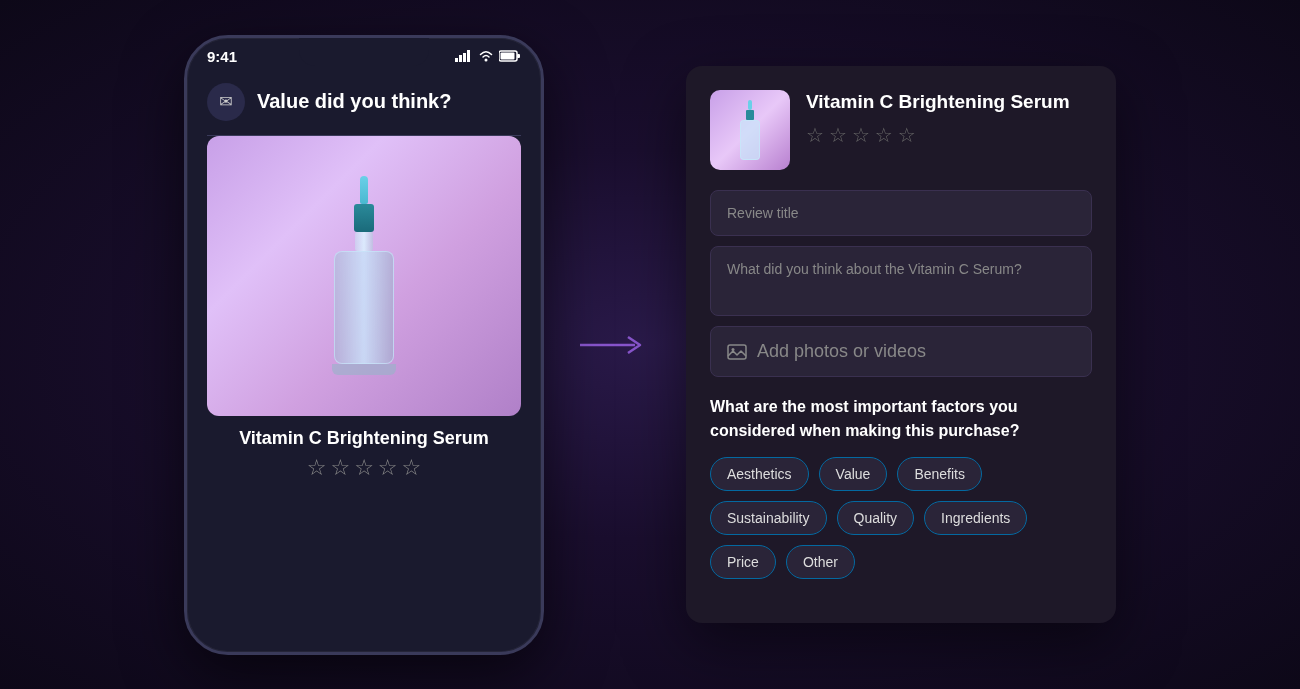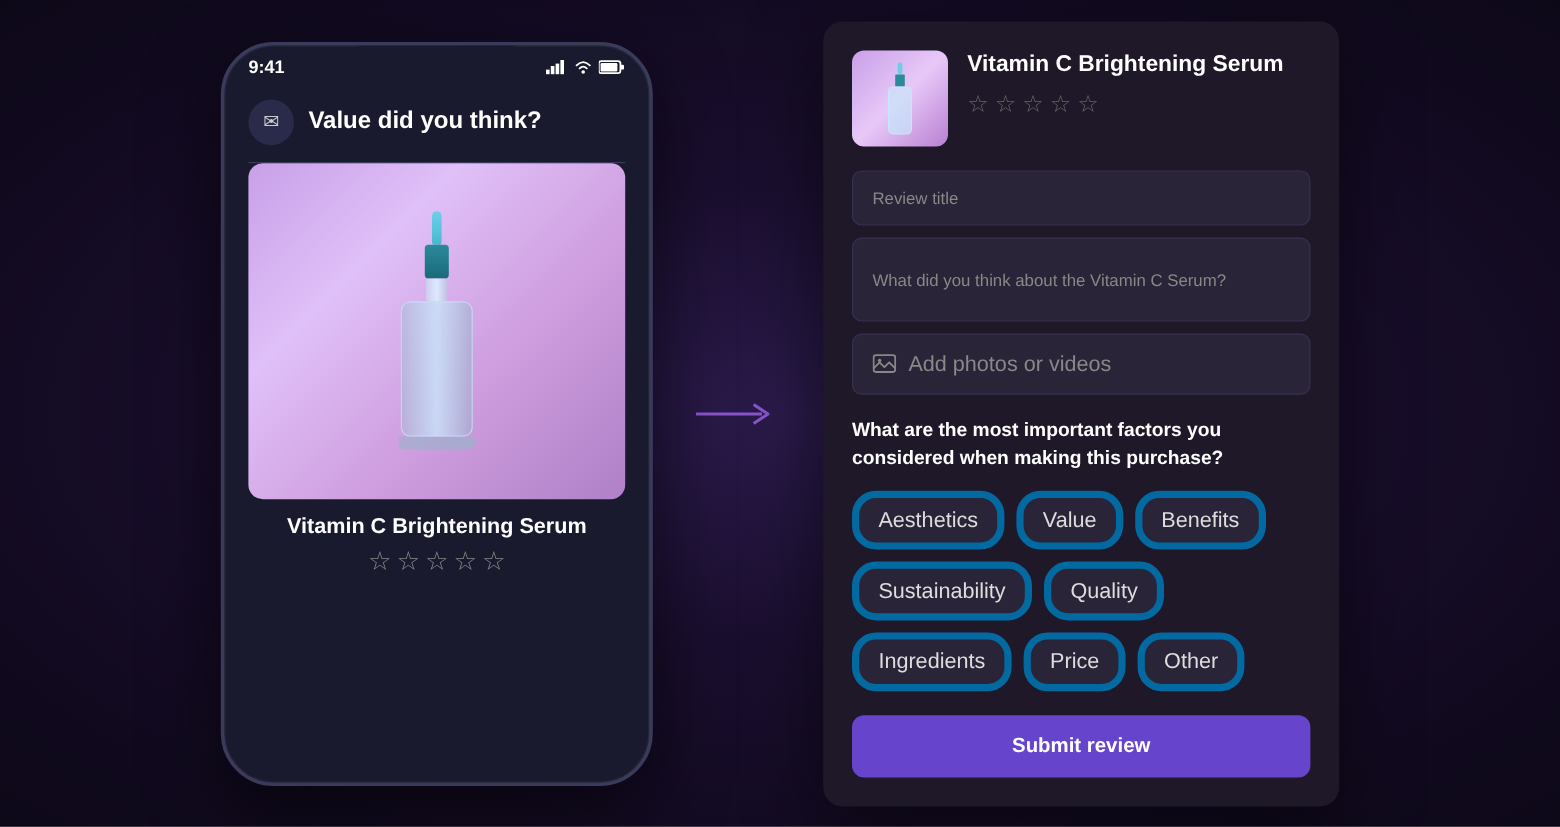--- a/index.html
+++ b/index.html
@@ -255,21 +255,21 @@
       color: #888;
       font-size: 14px;
       margin-bottom: 10px;
       width: 100%;
       cursor: text;
     }
 
     .form-field.textarea {
       height: 70px;
       display: flex;
-      align-items: center;
+      align-items: flex-start;
     }
 
     .add-media {
       background: #2a2438;
       border: 1px solid #3a3050;
       border-radius: 8px;
       padding: 14px 16px;
       color: #888;
       font-size: 18px;
       margin-bottom: 18px;
@@ -289,25 +289,25 @@
 
     .tags-container {
       display: flex;
       flex-wrap: wrap;
       gap: 10px;
       margin-bottom: 20px;
     }
 
     .tag {
       background: #2a2438;
-      border: 6px solid #0369a1;
+      border: 1px solid #0369a1;
       border-radius: 20px;
       padding: 8px 16px;
       color: #ddd;
-      font-size: 18px;
+      font-size: 14px;
       cursor: pointer;
     }
 
     .submit-btn {
       width: 100%;
       background: #6644cc;
       color: #fff;
       font-size: 17px;
       font-weight: 700;
       padding: 16px;
@@ -437,18 +437,15 @@
       <div class="tag"><span>Aesthetics</span></div>
       <div class="tag"><span>Value</span></div>
       <div class="tag"><span>Benefits</span></div>
       <div class="tag"><span>Sustainability</span></div>
       <div class="tag"><span>Quality</span></div>
       <div class="tag"><span>Ingredients</span></div>
       <div class="tag"><span>Price</span></div>
       <div class="tag"><span>Other</span></div>
     </div>
 
-    <button class="submit-btn">
-      <span>Submit review</span>
-    </button>
 
   </div>
 </div>
 
 </body></html>

